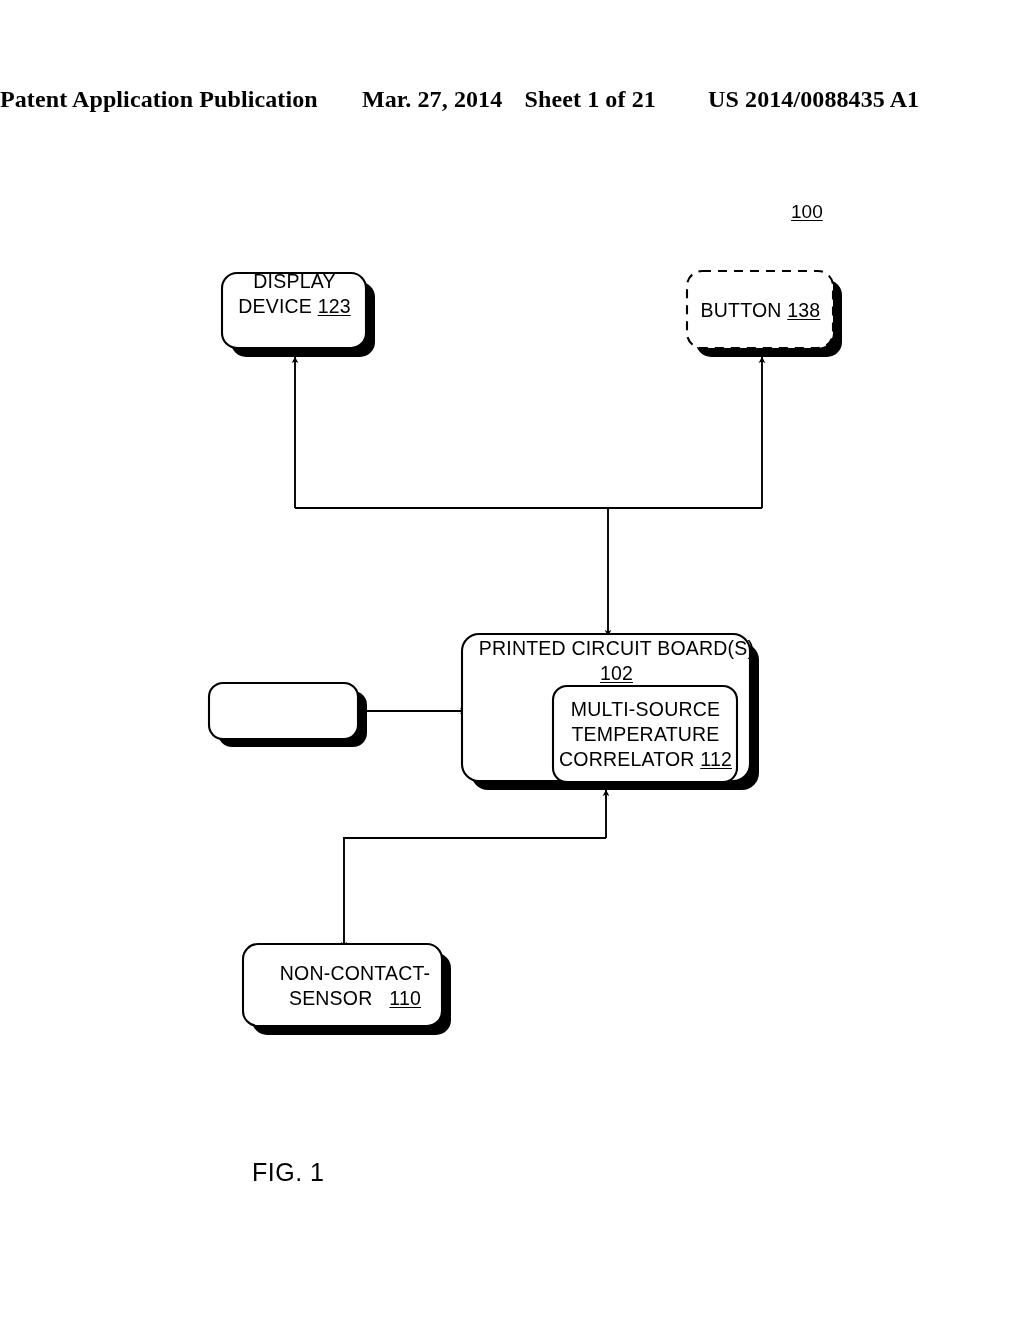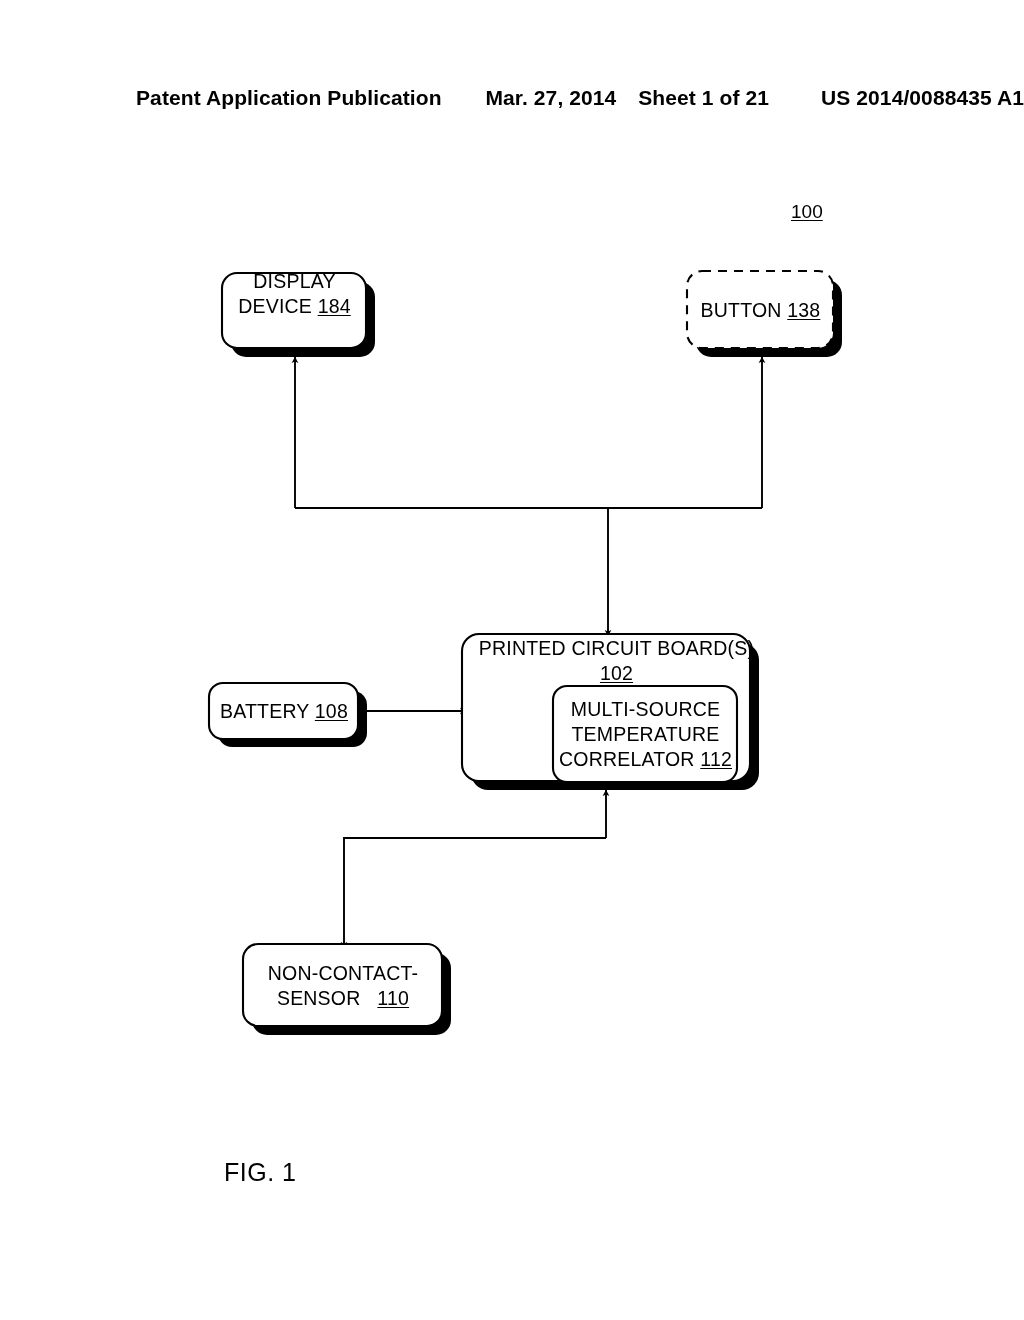--- a/index.html
+++ b/index.html
@@ -16,24 +16,24 @@
     color: #000000;
     overflow: hidden;
   }
 
   
   #patent-header {
     position: absolute;
     left: 0;
     top: 86px;
     width: 1024px;
-    text-align: right;
-    font-family: Liberation Sans, sans-serif;
+    text-align: left;
+    font-family: Liberation Serif, serif;
     font-weight: bold;
-    font-size: 21px;
+    font-size: 24px;
     letter-spacing: 0.1px;
     white-space: nowrap;
   }
   #patent-header .hdr-seg { display: inline-block; vertical-align: baseline; }
   #patent-header .gap-wide { display: inline-block; width: 32px; }
   #patent-header .gap-mid  { display: inline-block; width: 10px; }
   #patent-header .gap-last { display: inline-block; width: 40px; }
 
   
   #figure-canvas {
@@ -76,26 +76,26 @@
   .node-label .u {
     text-decoration: underline;
     text-underline-offset: 2px;
   }
 
   #label-display   { left: 222px; top: 256px; width: 145px; height: 76px; }
   #label-button    { left: 687px; top: 271px; width: 147px; height: 78px; }
   #label-pcb-title { left: 472px; top: 634px; width: 289px; height: 54px; }
   #label-battery   { left: 209px; top: 683px; width: 150px; height: 57px; }
   #label-corr      { left: 553px; top: 686px; width: 185px; height: 97px; align-items: center; }
-  #label-sensor    { left: 243px; top: 944px; width: 200px; height: 83px; }
+  #label-sensor    { left: 255px; top: 944px; width: 200px; height: 83px; }
 
   
   #fig-caption {
     position: absolute;
-    left: 224px;
+    left: 252px;
     top: 1158px;
     font-size: 25px;
     letter-spacing: 0.5px;
   }
 </style>
 </head>
 <body>
 
 <div id="patent-header">
   <span class="hdr-seg">Patent Application Publication</span>
@@ -154,42 +154,36 @@
       <rect x="243" y="944" width="199" height="82" rx="15" ry="15"></rect>
     </g>
   </svg>
 
   <div id="ref-100">100</div>
 
   <div id="label-display" class="node-label">
     <div>DISPLAY</div>
     <div>
       <span>DEVICE</span>
-      <span class="u">184</span>
+      <span class="u">123</span>
     </div>
   </div>
 
   <div id="label-button" class="node-label">
     <div>
       <span>BUTTON</span>
       <span class="u">138</span>
     </div>
   </div>
 
   <div id="label-pcb-title" class="node-label">
     <div>PRINTED CIRCUIT BOARD(S)</div>
     <div class="u">102</div>
   </div>
 
-  <div id="label-battery" class="node-label">
-    <div>
-      <span>BATTERY</span>
-      <span class="u">108</span>
-    </div>
-  </div>
 
   <div id="label-corr" class="node-label">
     <div>MULTI-SOURCE</div>
     <div>TEMPERATURE</div>
     <div>
       <span>CORRELATOR</span>
       <span class="u">112</span>
     </div>
   </div>
 

